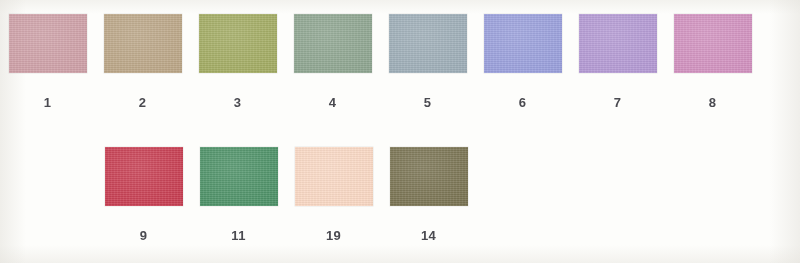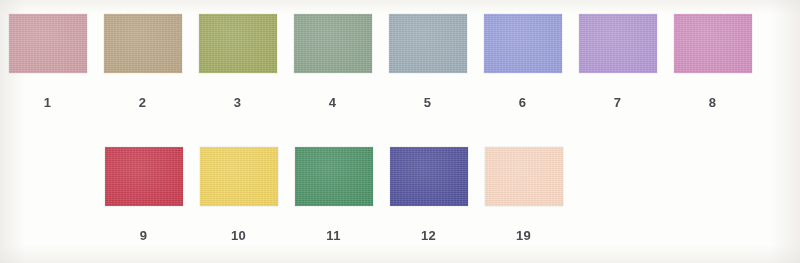--- a/index.html
+++ b/index.html
@@ -153,30 +153,26 @@
         <div class="swatch-chip" title="#d292c0" style="background: rgb(210, 146, 192);"></div>
         <div class="swatch-label">8</div>
       </div>
     </div>
   <div class="swatch-row" id="swatch-row-bottom">
       <div class="swatch-cell">
         <div class="swatch-chip" title="#c83e52" style="background: rgb(200, 62, 82);"></div>
         <div class="swatch-label">9</div>
       </div>
       <div class="swatch-cell">
-        <div class="swatch-chip" title="#f0d462" style="background: rgb(240, 212, 98);"></div>
-        <div class="swatch-label">10</div>
-      </div>
-      <div class="swatch-cell">
         <div class="swatch-chip" title="#4e9268" style="background: rgb(78, 146, 104);"></div>
         <div class="swatch-label">11</div>
       </div>
       <div class="swatch-cell">
-        <div class="swatch-chip" title="#53539c" style="background: rgb(83, 83, 156);"></div>
-        <div class="swatch-label">12</div>
+        <div class="swatch-chip" title="#fad8c4" style="background: rgb(250, 216, 196);"></div>
+        <div class="swatch-label">19</div>
       </div>
       <div class="swatch-cell">
-        <div class="swatch-chip" title="#fad8c4" style="background: rgb(250, 216, 196);"></div>
-        <div class="swatch-label">19</div>
+        <div class="swatch-chip" title="#7a7453" style="background: rgb(122, 116, 83);"></div>
+        <div class="swatch-label">14</div>
       </div>
     </div>
 
 </div>
 
 </body></html>

